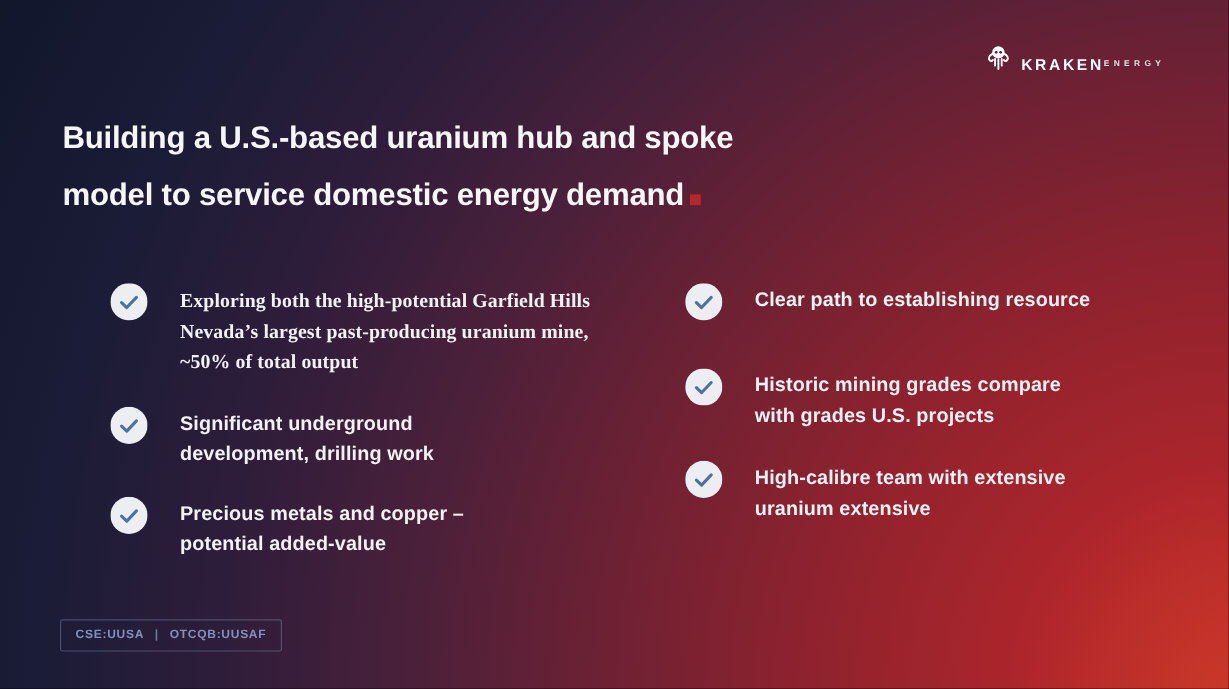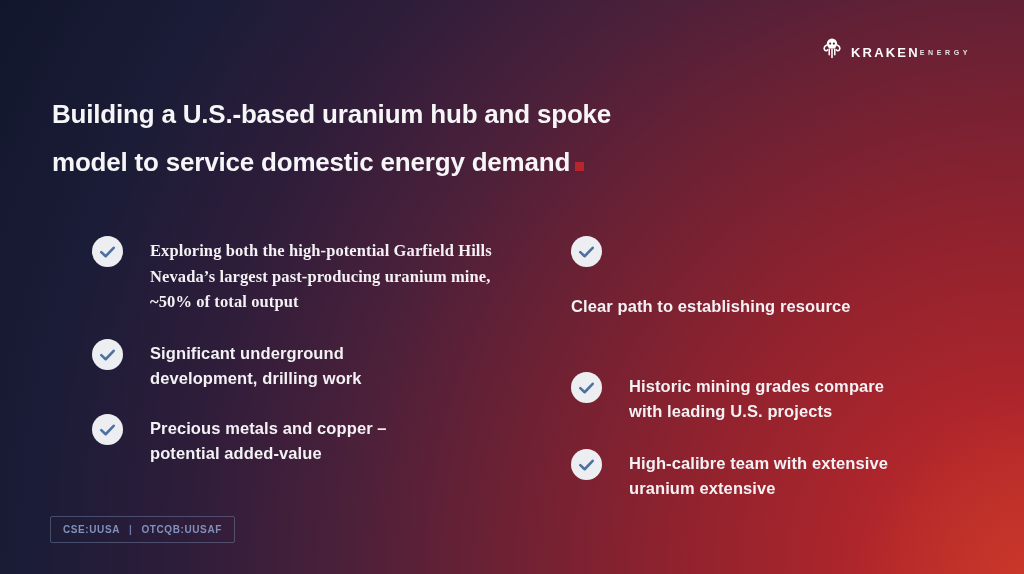--- a/index.html
+++ b/index.html
@@ -42,21 +42,21 @@
     display:inline-block;width:9px;height:9px;margin-left:5px;
     background:#b5272c;
   }
   
   .col{position:absolute;top:238px;}
   .col-left{left:92px;width:440px;}
   .col-right{left:571px;width:370px;}
   .bullet{display:flex;align-items:flex-start;gap:27px;}
   .col-left .bullet:nth-child(1){margin-bottom:26px;font-family:Liberation Serif, serif;}
   .col-left .bullet:nth-child(2){margin-bottom:24px;}
-  .col-right .bullet:nth-child(1){margin-bottom:54px;flex-direction:column;}
+  .col-right .bullet:nth-child(1){margin-bottom:42px;}
   .col-right .bullet:nth-child(2){margin-bottom:26px;}
   .check{flex:0 0 31px;width:31px;height:31px;margin-top:-2px;}
   .bullet-text{
     color:#f3f1f4;font-size:16.5px;font-weight:700;line-height:25.5px;letter-spacing:0.1px;
   }
   
   .ticker-badge{
     position:absolute;left:50px;top:516px;height:25px;
     display:inline-flex;align-items:center;gap:9px;padding:0 12px;
     border:1px solid rgba(122,137,176,0.45);border-radius:2px;
@@ -153,21 +153,21 @@
 
     <div class="bullet">
       <span class="check">
         <svg width="31" height="31" viewBox="0 0 30 30">
             <circle cx="15" cy="15" r="15" fill="#edeef2"></circle>
             <path d="M9 15.6 L13.2 19.6 L21 11.4" stroke="#4d71a0" stroke-width="2.5" fill="none" stroke-linecap="round" stroke-linejoin="round"></path>
           </svg>
       </span>
       <div class="bullet-text">
         <div>Historic mining grades compare</div>
-        <div>with leading U.S. projects</div>
+        <div>with grades U.S. projects</div>
       </div>
     </div>
 
     <div class="bullet">
       <span class="check">
         <svg width="31" height="31" viewBox="0 0 30 30">
             <circle cx="15" cy="15" r="15" fill="#edeef2"></circle>
             <path d="M9 15.6 L13.2 19.6 L21 11.4" stroke="#4d71a0" stroke-width="2.5" fill="none" stroke-linecap="round" stroke-linejoin="round"></path>
           </svg>
       </span>

